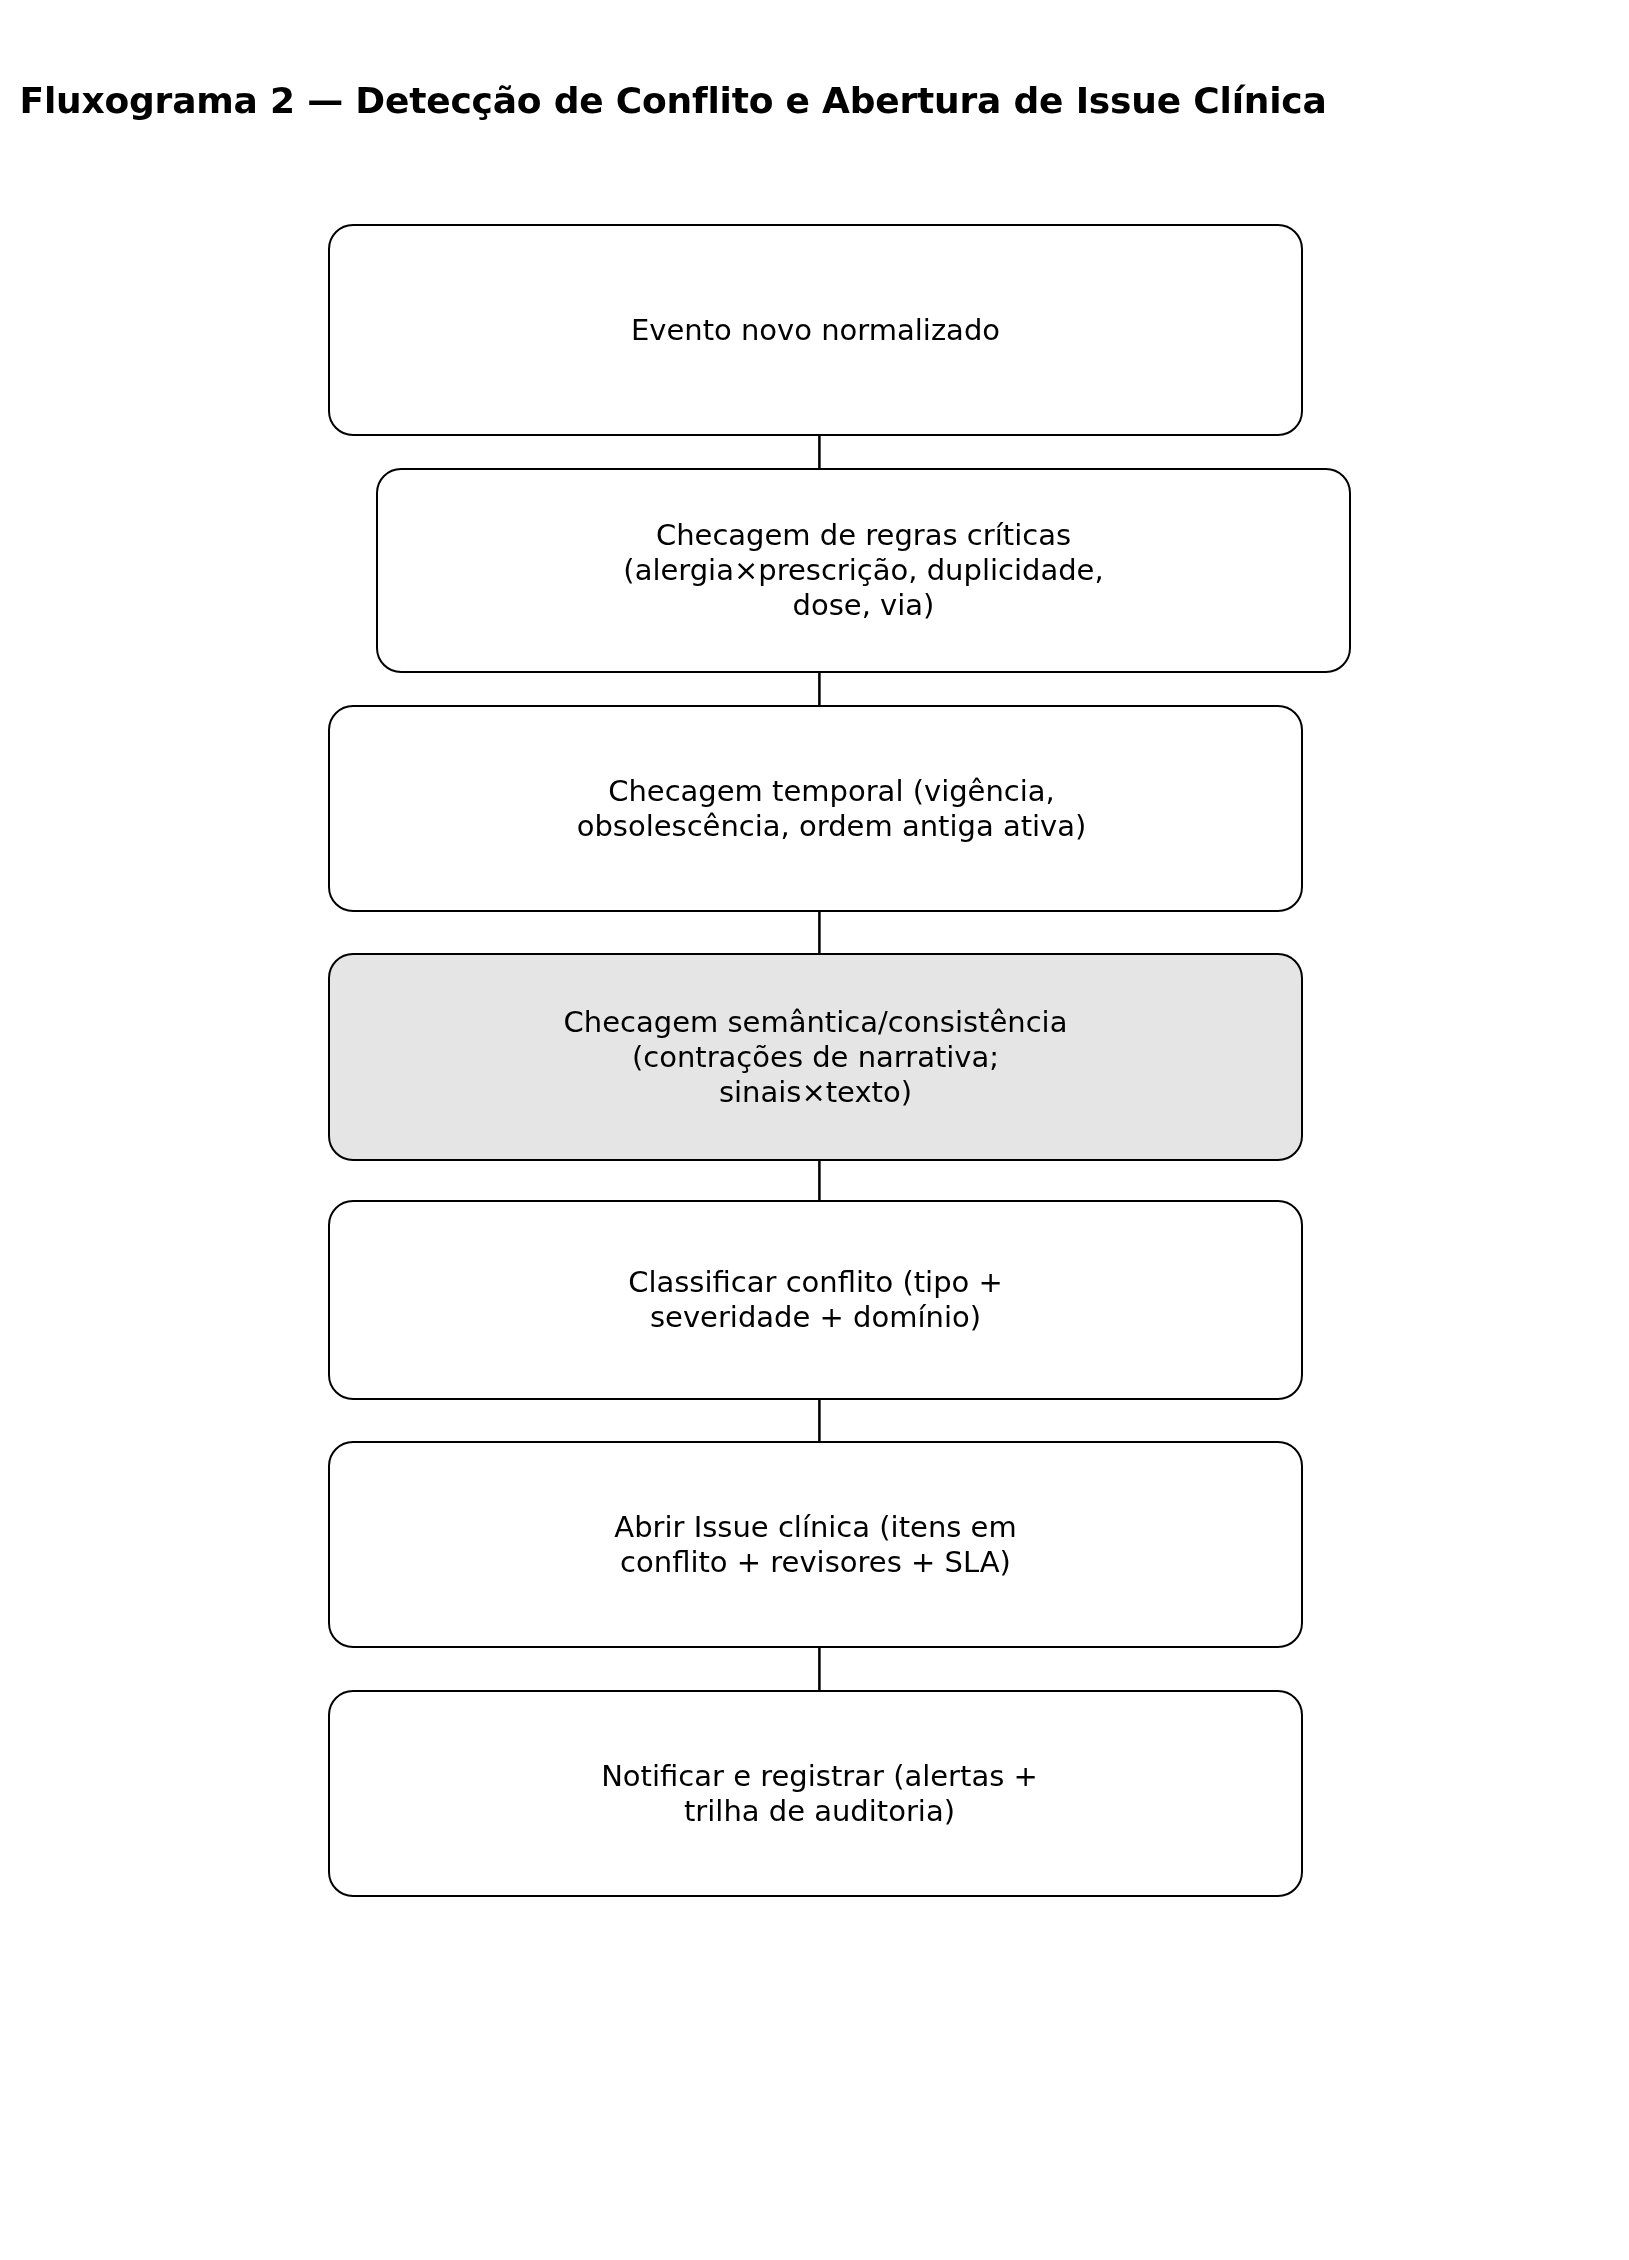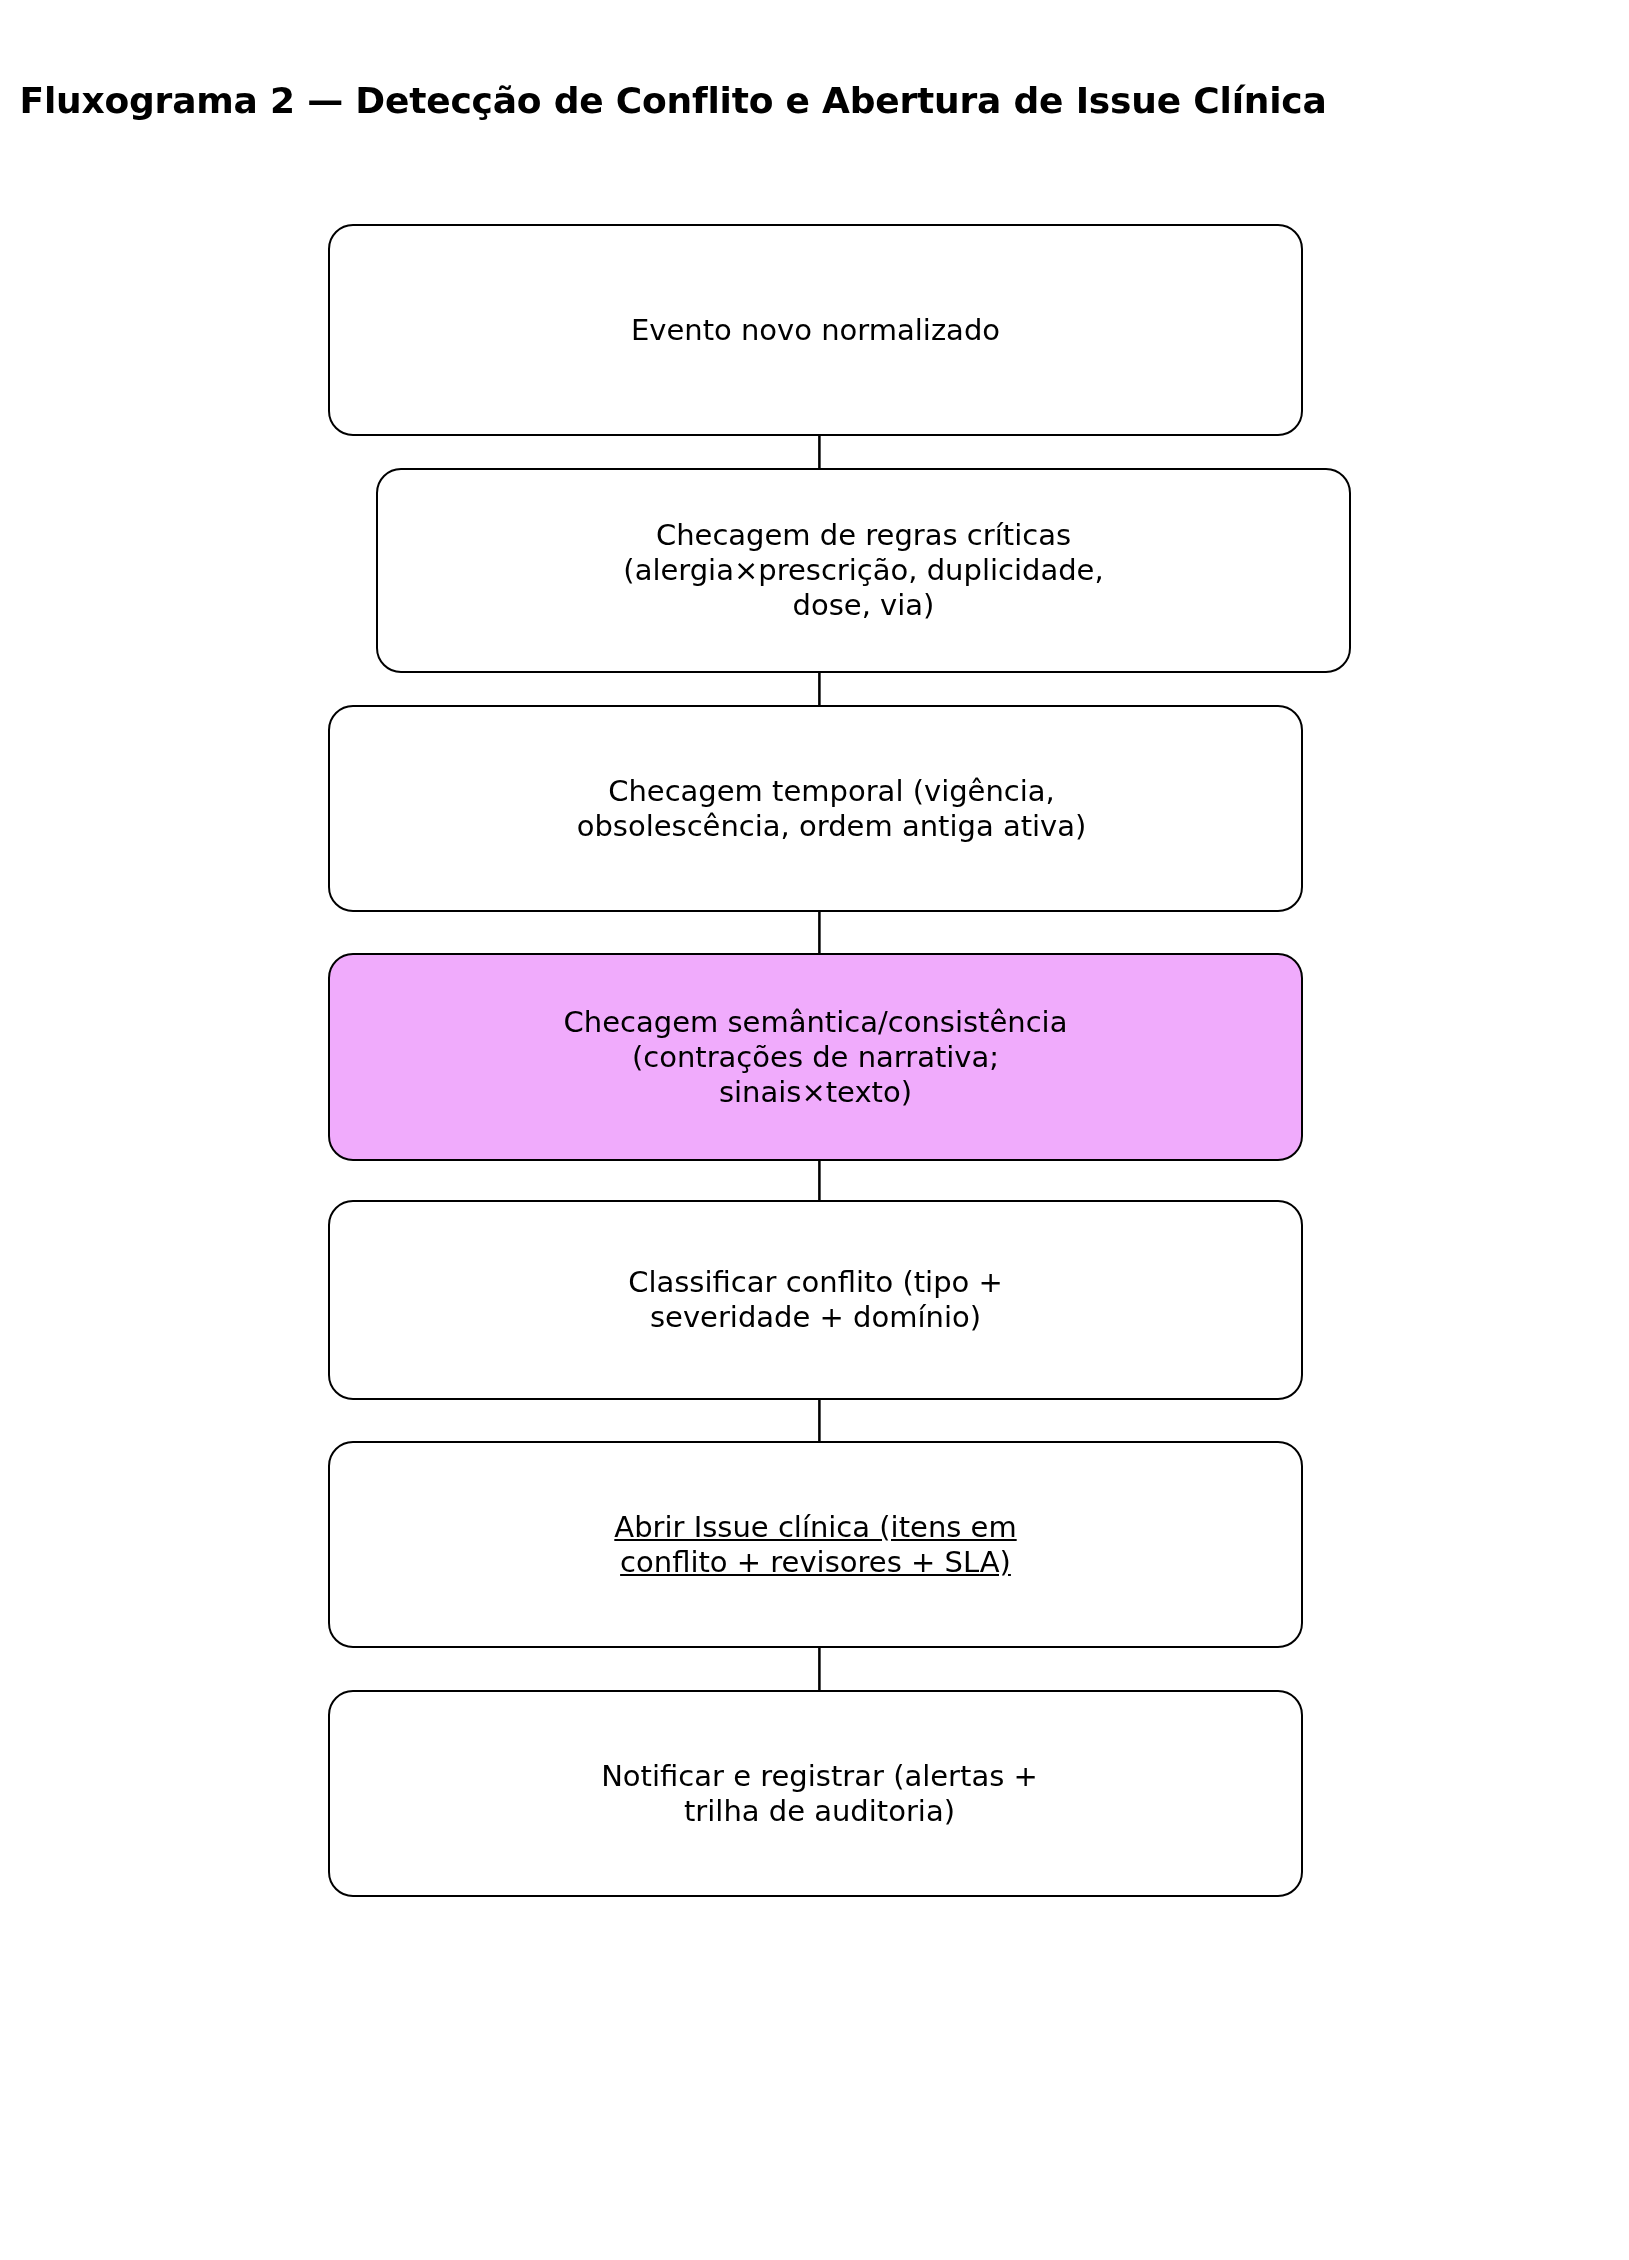--- a/index.html
+++ b/index.html
@@ -108,30 +108,30 @@
       </div>
       <div class="node" style="left: 328px; top: 468px; width: 975px; height: 205px; border-color: rgb(0, 0, 0); background: rgb(255, 255, 255); margin-left: 48px;">
         <div class="node-label" style="color: rgb(0, 0, 0);">Checagem de regras críticas
 (alergia×prescrição, duplicidade,
 dose, via)</div>
       </div>
       <div class="node" style="left: 328px; top: 705px; width: 975px; height: 207px; border-color: rgb(0, 0, 0); background: rgb(255, 255, 255); padding-left: 32px;">
         <div class="node-label" style="color: rgb(0, 0, 0);">Checagem temporal (vigência,
 obsolescência, ordem antiga ativa)</div>
       </div>
-      <div class="node" style="left: 328px; top: 953px; width: 975px; height: 208px; border-color: rgb(0, 0, 0); background: #f0abfc;">
+      <div class="node" style="left: 328px; top: 953px; width: 975px; height: 208px; border-color: rgb(0, 0, 0); background: #e5e5e5;">
         <div class="node-label" style="color: rgb(0, 0, 0);">Checagem semântica/consistência
 (contrações de narrativa;
 sinais×texto)</div>
       </div>
       <div class="node" style="left: 328px; top: 1200px; width: 975px; height: 200px; border-color: rgb(0, 0, 0); background: rgb(255, 255, 255);">
         <div class="node-label" style="color: rgb(0, 0, 0);">Classificar conflito (tipo +
 severidade + domínio)</div>
       </div>
-      <div class="node" style="left: 328px; top: 1441px; width: 975px; height: 207px; border-color: rgb(0, 0, 0); background: rgb(255, 255, 255); text-decoration: underline;">
+      <div class="node" style="left: 328px; top: 1441px; width: 975px; height: 207px; border-color: rgb(0, 0, 0); background: rgb(255, 255, 255);">
         <div class="node-label" style="color: rgb(0, 0, 0);">Abrir Issue clínica (itens em
 conflito + revisores + SLA)</div>
       </div>
       <div class="node" style="left: 328px; top: 1690px; width: 975px; height: 207px; border-color: rgb(0, 0, 0); background: rgb(255, 255, 255); padding-left: 8px;">
         <div class="node-label" style="color: rgb(0, 0, 0);">Notificar e registrar (alertas +
 trilha de auditoria)</div>
       </div>
     </div>
 
 </div>

